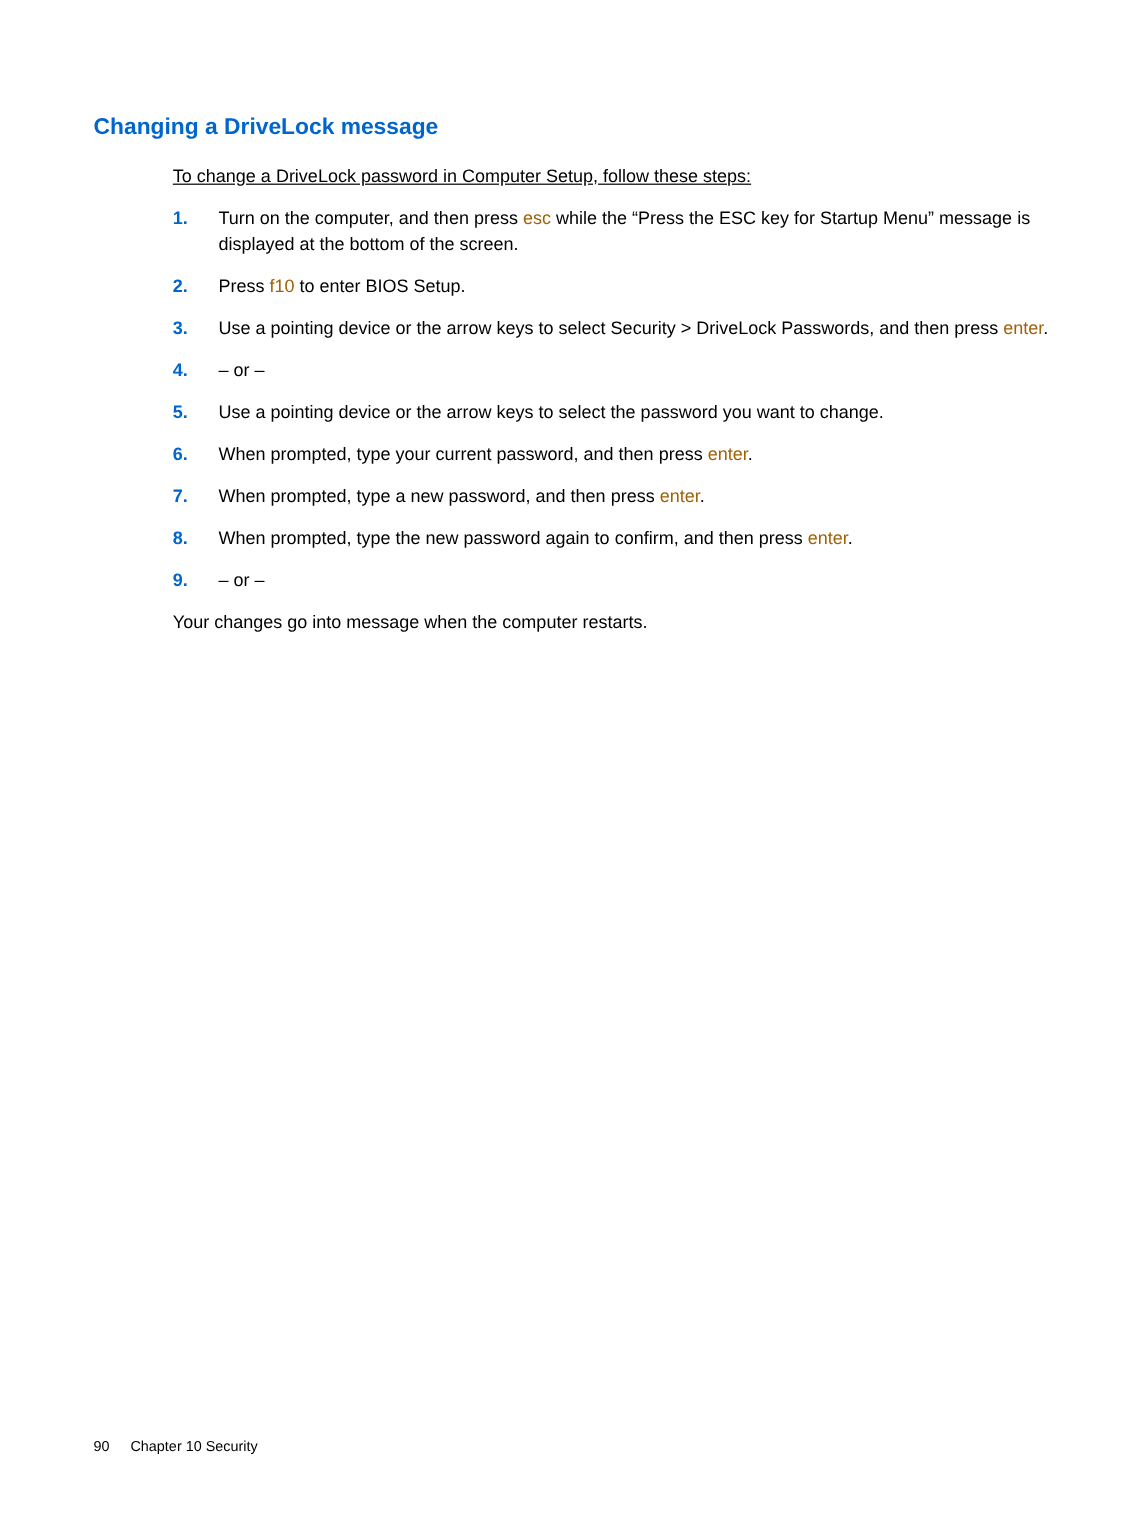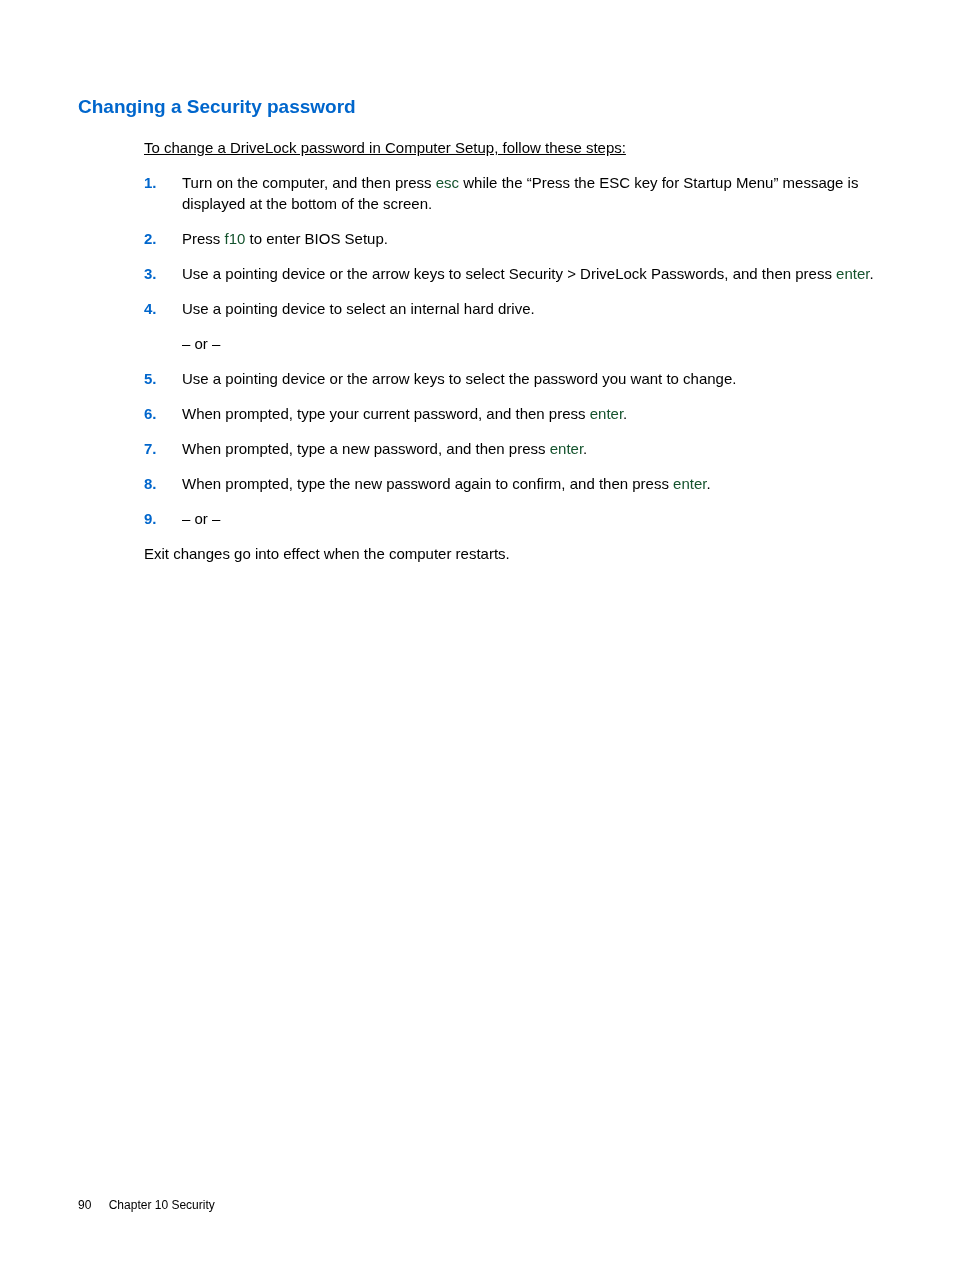--- a/index.html
+++ b/index.html
@@ -46,21 +46,21 @@
     .step-body {
       flex: 1;
     }
     .step-body p {
       margin-bottom: 14px;
     }
     .step-body p:last-child {
       margin-bottom: 0;
     }
     .key {
-      color: #14532d;
+      color: #a16207;
     }
     .bold {
       font-weight: normal;
     }
     .closing {
       margin-left: 66px;
       margin-top: 0;
     }
     .footer {
       position: absolute;
@@ -68,21 +68,21 @@
       left: 78px;
       font-size: 12px;
     }
     .footer-page {
       margin-right: 14px;
     }
   </style>
 </head>
 <body>
 
-<h2 class="heading">Changing a Security password</h2>
+<h2 class="heading">Changing a DriveLock message</h2>
 
 <p class="intro">To change a DriveLock password in Computer Setup, follow these steps:</p>
 
 <ol class="steps">
     <li>
       <span class="step-num">1.</span>
       <div class="step-body">
         <p>Turn on the computer, and then press <span class="key">esc</span> while the “Press the ESC key for Startup Menu” message is displayed at the bottom of the screen.</p>
       </div>
     </li>
@@ -94,21 +94,20 @@
     </li>
     <li>
       <span class="step-num">3.</span>
       <div class="step-body">
         <p>Use a pointing device or the arrow keys to select <span class="bold">Security &gt; DriveLock Passwords</span>, and then press <span class="key">enter</span>.</p>
       </div>
     </li>
     <li>
       <span class="step-num">4.</span>
       <div class="step-body">
-        <p>Use a pointing device to select an internal hard drive.</p>
         <p>– or –</p>
       </div>
     </li>
     <li>
       <span class="step-num">5.</span>
       <div class="step-body">
         <p>Use a pointing device or the arrow keys to select the password you want to change.</p>
       </div>
     </li>
     <li>
@@ -130,18 +129,18 @@
       </div>
     </li>
     <li>
       <span class="step-num">9.</span>
       <div class="step-body">
         <p>– or –</p>
       </div>
     </li>
   </ol>
 
-<p class="closing">Exit changes go into effect when the computer restarts.</p>
+<p class="closing">Your changes go into message when the computer restarts.</p>
 
 <div class="footer">
   <span class="footer-page">90</span>
   <span>Chapter 10   Security</span>
 </div>
 
 </body></html>

